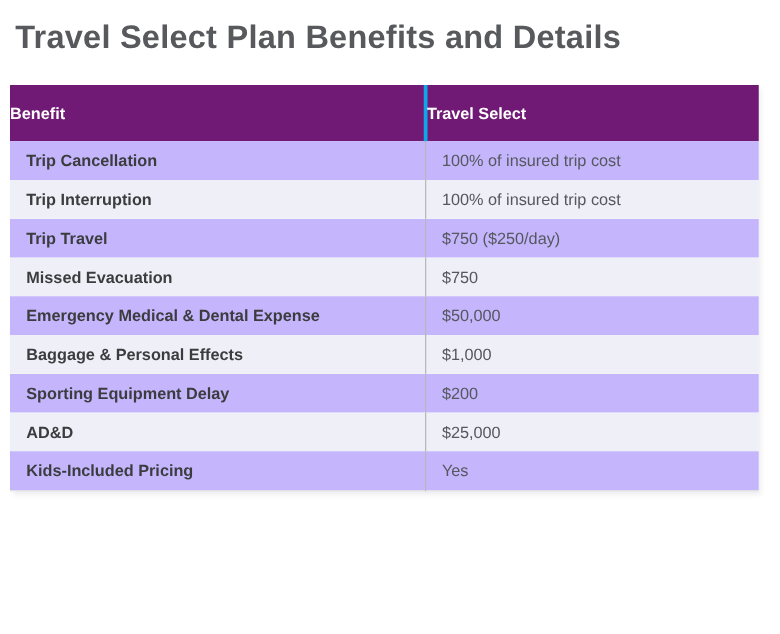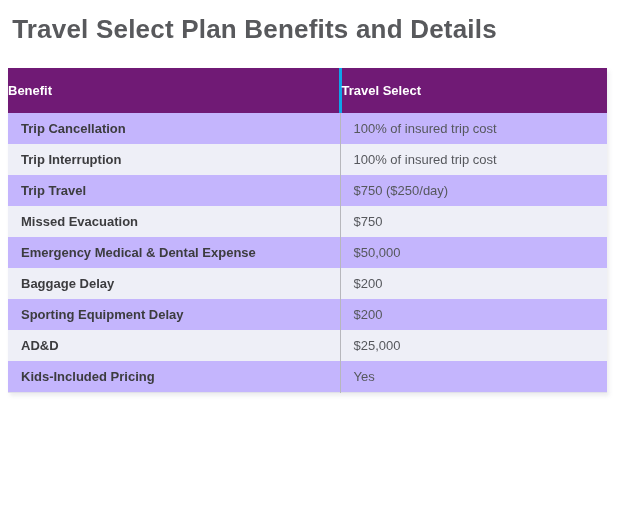--- a/index.html
+++ b/index.html
@@ -104,22 +104,22 @@
     </tr>
         <tr>
       <td class="benefit-cell">Missed Evacuation</td>
       <td class="value-cell">$750</td>
     </tr>
         <tr>
       <td class="benefit-cell">Emergency Medical &amp; Dental Expense</td>
       <td class="value-cell">$50,000</td>
     </tr>
         <tr>
-      <td class="benefit-cell">Baggage Delay</td>
-      <td class="value-cell">$200</td>
+      <td class="benefit-cell">Baggage &amp; Personal Effects</td>
+      <td class="value-cell">$1,000</td>
     </tr>
         <tr>
       <td class="benefit-cell">Sporting Equipment Delay</td>
       <td class="value-cell">$200</td>
     </tr>
         <tr>
       <td class="benefit-cell">AD&amp;D</td>
       <td class="value-cell">$25,000</td>
     </tr>
         <tr>

